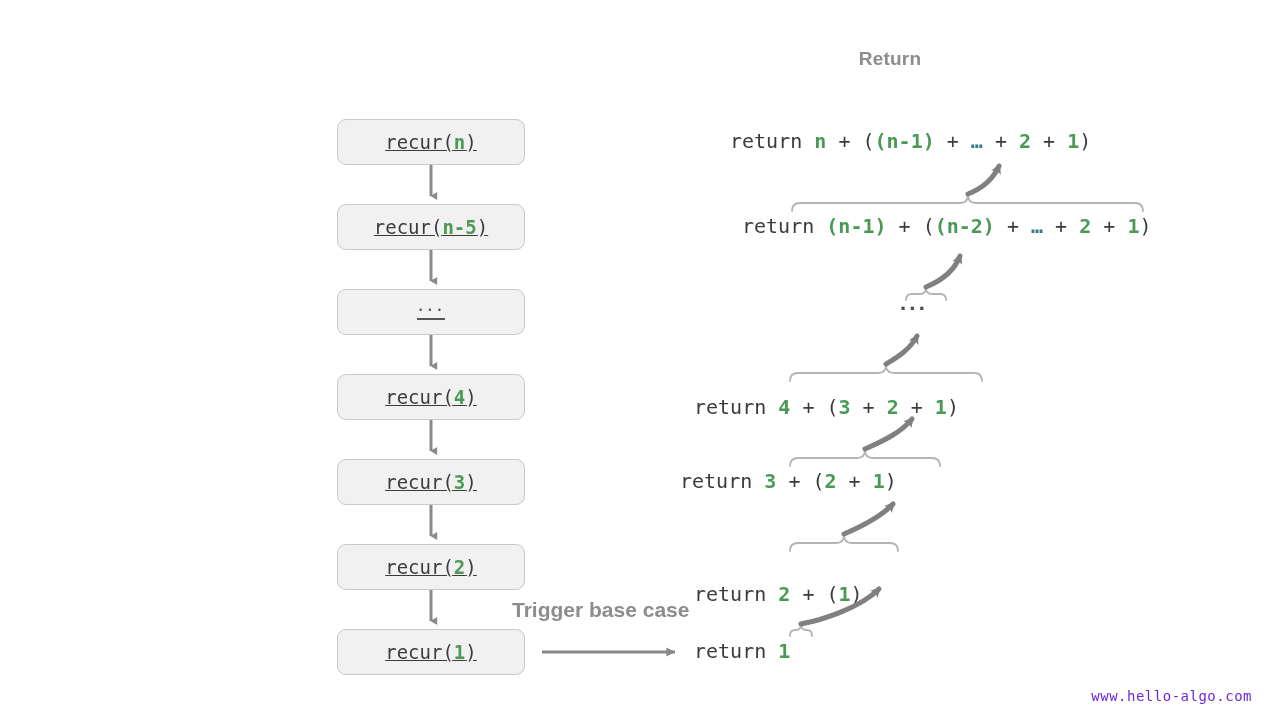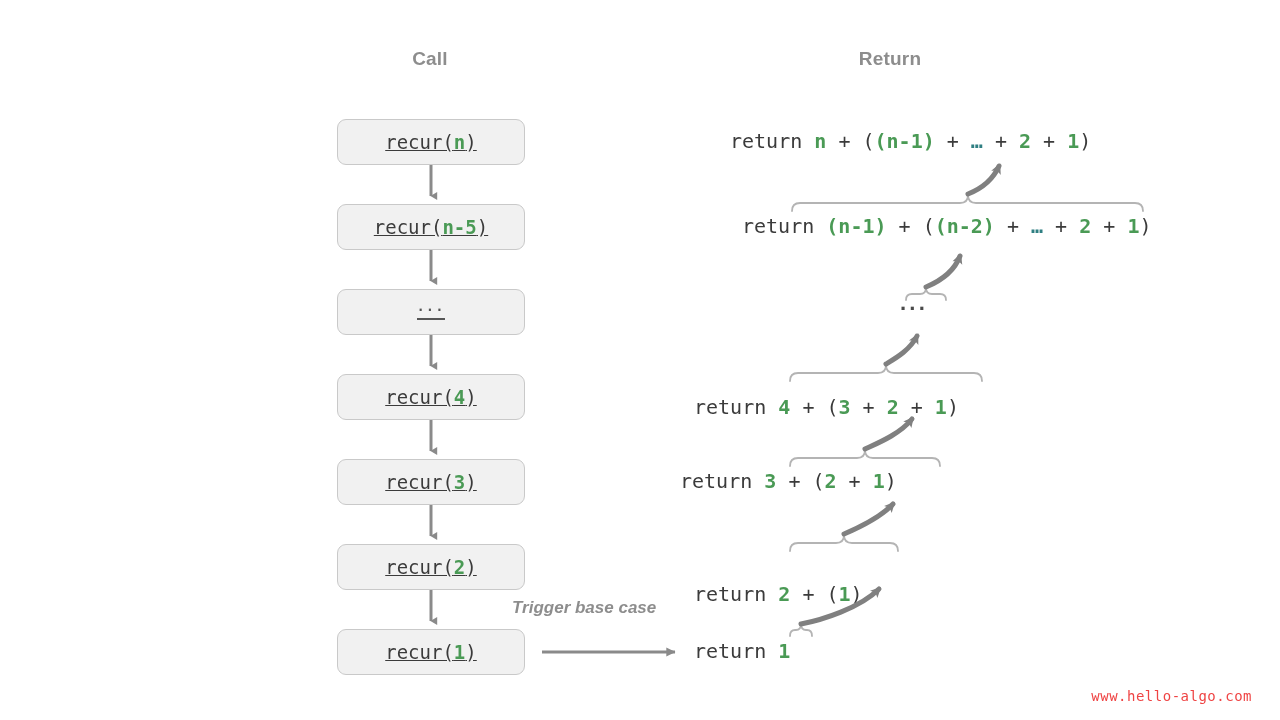--- a/index.html
+++ b/index.html
@@ -91,45 +91,43 @@
     letter-spacing: 2px;
     white-space: nowrap;
   }
 
   
   #trigger-label {
     position: absolute;
     left: 512px;
     top: 598px;
     font-family: "Liberation Sans", sans-serif;
-    font-size: 17px;
+    font-size: 21px;
     font-weight: bold;
     color: #8d8d8d;
     white-space: nowrap;
-    font-style: italic;
   }
 
   
   #watermark {
     position: absolute;
     right: 28px;
     bottom: 16px;
     font-family: "DejaVu Sans Mono", "Liberation Mono", monospace;
     font-size: 14px;
-    color: #ef4444;
+    color: #6d28d9;
     letter-spacing: 0.5px;
     white-space: nowrap;
   }
 </style>
 </head>
 <body>
 
 <div id="stage">
 
-  <div class="col-head" id="head-call">Call</div>
   <div class="col-head" id="head-return">Return</div>
 
   <div id="call-stack">
       <div class="call-box" style="top: 119px;"><span>recur(</span><span class="arg">n</span><span>)</span></div>
       <div class="call-box" style="top: 204px;"><span>recur(</span><span class="arg">n-5</span><span>)</span></div>
       <div class="call-box ellipsis-box" style="top: 289px;">···</div>
       <div class="call-box" style="top: 374px;"><span>recur(</span><span class="arg">4</span><span>)</span></div>
       <div class="call-box" style="top: 459px;"><span>recur(</span><span class="arg">3</span><span>)</span></div>
       <div class="call-box" style="top: 544px;"><span>recur(</span><span class="arg">2</span><span>)</span></div>
       <div class="call-box" style="top: 629px;"><span>recur(</span><span class="arg">1</span><span>)</span></div>

